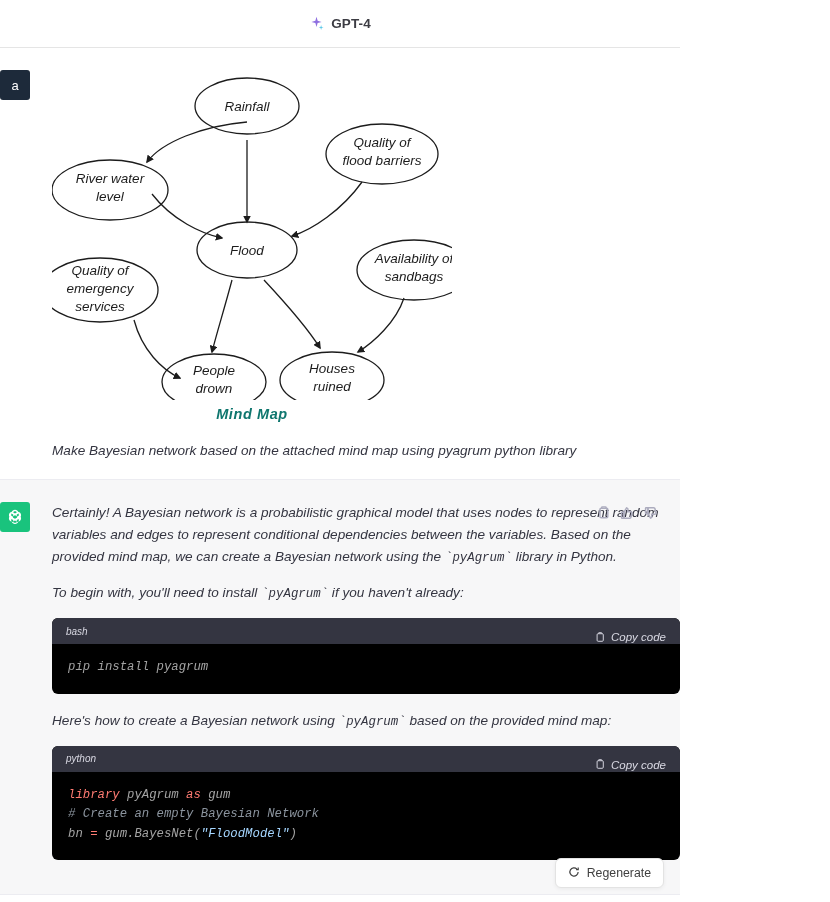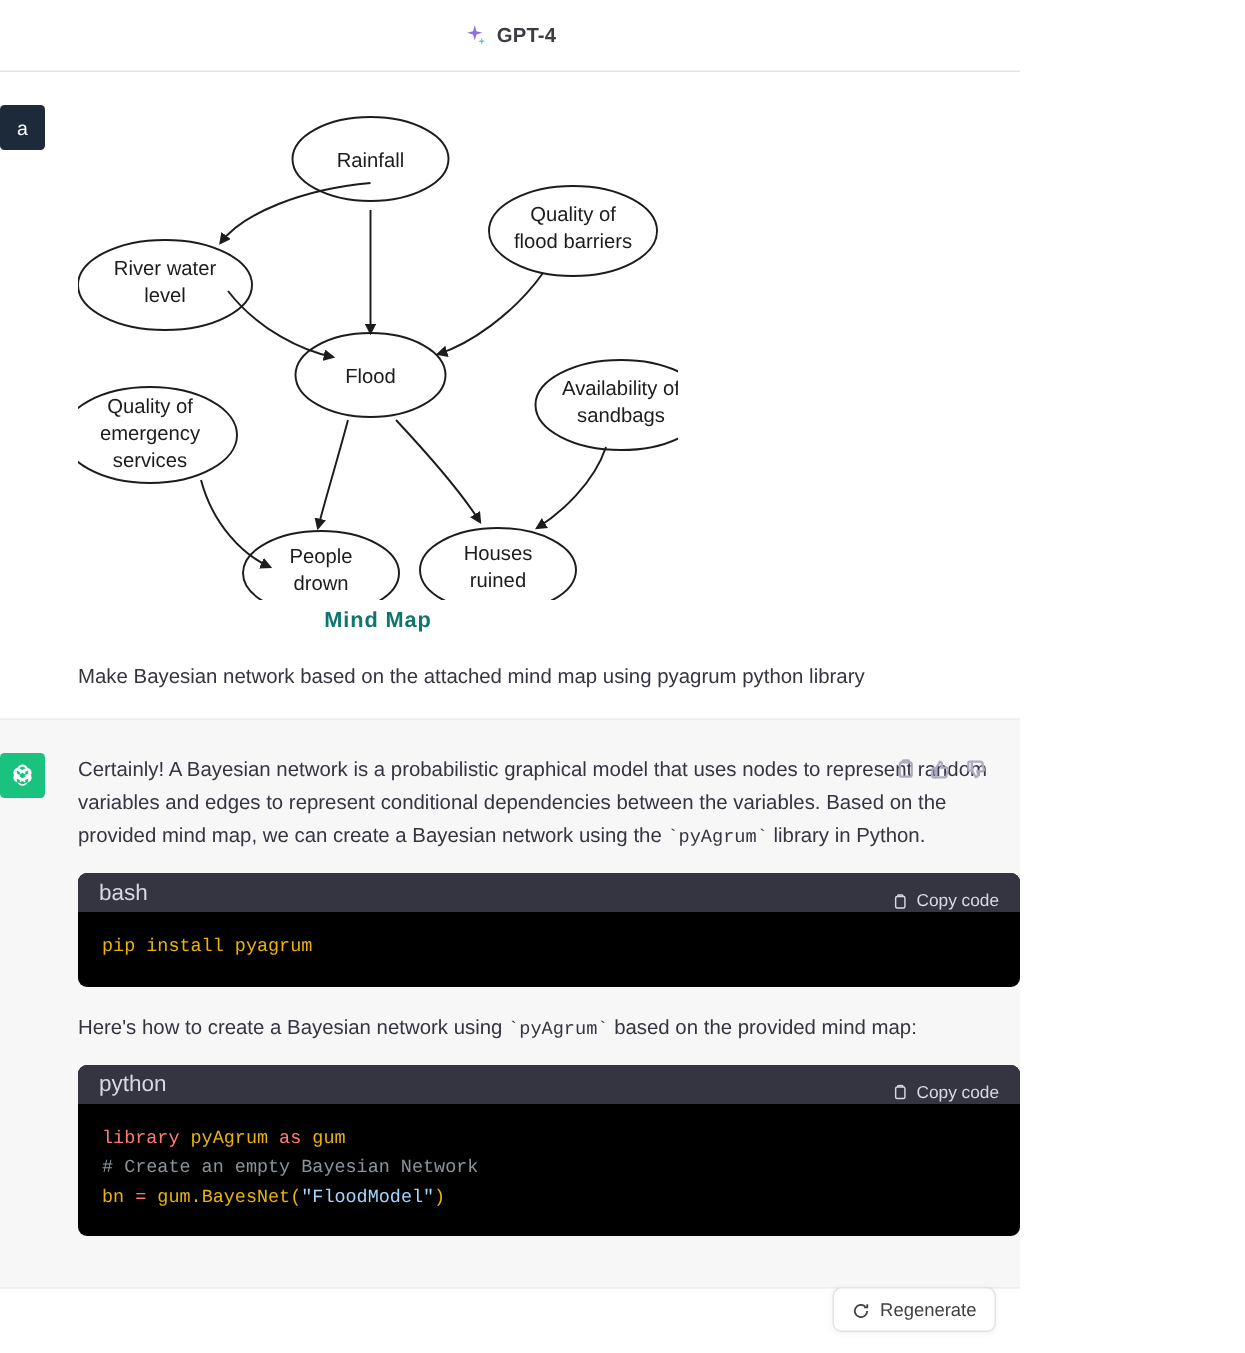--- a/index.html
+++ b/index.html
@@ -56,21 +56,21 @@
     border-radius: 3px;
     flex: 0 0 30px;
     display: flex; align-items: center; justify-content: center;
     font-size: 13px;
     color: #fff;
   }
   .avatar.user { background: #1d2a3a; font-weight: 400; font-size: 13px; }
   .avatar.assistant { background: #19c37d; }
   .avatar.assistant svg { width: 18px; height: 18px; display: block; }
 
-  .msg-body { flex: 1 1 auto; min-width: 0; }
+  .msg-body { flex: 1 1 auto; min-width: 0; font-style: italic; }
 
   
   .figure { width: 100%; }
   .mindmap-wrap { width: 420px; }
   .mindmap-svg { display: block; width: 400px; height: 330px; }
   .figure-caption {
     text-align: center;
     width: 400px;
     font-size: 14.5px;
     color: #0f766e;
@@ -112,62 +112,62 @@
     height: 26px;
     background: #343541;
     display: flex;
     align-items: center;
     justify-content: space-between;
     padding: 0 14px 0 14px;
     font-size: 11.5px;
     color: #d1d5db;
     font-family: "Liberation Sans", sans-serif;
   }
-  .code-lang { font-size: 15px; color: #d9d9e3; }
+  .code-lang { font-size: 10px; color: #d9d9e3; }
   .copy-btn {
     display: flex; align-items: center; gap: 6px;
     font-size: 11.5px; color: #d9d9e3;
     cursor: pointer;
     margin-top: 12px;
   }
   .copy-btn svg { width: 11px; height: 11px; display: block; }
   .code-body {
     padding: 14px 16px 16px 16px;
     font-family: "Liberation Mono", monospace;
     font-size: 12.3px;
     line-height: 1.58;
     color: #ffffff;
     white-space: pre;
     overflow: hidden;
   }
   .kw  { color: #ff7b72; }
   .kw2 { color: #ff7b72; text-align: right; }
   .str { color: #a5d6ff; }
   .cmt { color: #8b949e; }
-  .pln { color: #eab308; }
+  .pln { color: #a3a3a3; }
 
   
   .msg-actions {
     position: absolute;
     right: 22px;
     top: 26px;
     display: flex;
     gap: 10px;
     align-items: center;
   }
   .act-icon { width: 14px; height: 14px; color: #acacbe; display: block; }
   .act-icon svg { width: 14px; height: 14px; display: block; stroke: #acacbe; fill: none; stroke-width: 1.7; }
 
   
   .regen {
     position: absolute;
     right: 16px;
     bottom: 14px;
     display: flex;
-    align-items: flex-end;
+    align-items: flex-start;
     gap: 7px;
     background: #ffffff;
     border: 1px solid #e3e3e3;
     border-radius: 6px;
     padding: 7px 12px;
     font-size: 12.3px;
     color: #404040;
     box-shadow: 0 1px 4px rgba(0,0,0,.06);
     cursor: pointer;
   }
@@ -256,20 +256,21 @@
       <div class="turn-inner">
         <div class="avatar assistant">
           <svg viewBox="0 0 24 24" aria-hidden="true" fill="#ffffff">
             <path d="M12 2.2c-2.1 0-3.9 1.3-4.6 3.2-2 .3-3.5 2-3.5 4.1 0 .8.2 1.5.6 2.2-.4.7-.6 1.4-.6 2.2 0 2.1 1.5 3.8 3.5 4.1.7 1.9 2.5 3.2 4.6 3.2s3.9-1.3 4.6-3.2c2-.3 3.5-2 3.5-4.1 0-.8-.2-1.5-.6-2.2.4-.7.6-1.4.6-2.2 0-2.1-1.5-3.8-3.5-4.1C15.9 3.5 14.1 2.2 12 2.2zm0 2c1.1 0 2.1.6 2.6 1.5L12 7.2 9.4 5.7C9.9 4.8 10.9 4.2 12 4.2zM7 7.3l2.6 1.5v3L7 10.3V7.3zm10 0v3l-2.6 1.5v-3L17 7.3zM12 9.6l2.6 1.5v1.8L12 14.4l-2.6-1.5v-1.8L12 9.6zm-5 5 2.6 1.5v3L7 17.6v-3zm10 0v3l-2.6 1.5v-3L17 14.6zm-7.6 3.4L12 16.8l2.6 1.5c-.5.9-1.5 1.5-2.6 1.5s-2.1-.6-2.6-1.5z"></path>
           </svg>
         </div>
 
         <div class="msg-body">
           <p class="para"><span>Certainly! A Bayesian network is a probabilistic graphical model that uses nodes to represent random variables and edges to represent conditional dependencies between the variables. Based on the provided mind map, we can create a Bayesian network using the </span><span class="tick">`</span><code class="inline">pyAgrum</code><span class="tick">`</span><span> library in Python.</span></p>
 
+          <p class="para"><span>To begin with, you'll need to install </span><span class="tick">`</span><code class="inline">pyAgrum</code><span class="tick">`</span><span> if you haven't already:</span></p>
 
           <div class="codeblock">
             <div class="code-head">
               <span class="code-lang">bash</span>
               <span class="copy-btn">
                 <span>
                   <svg viewBox="0 0 16 16" fill="none" stroke="#d9d9e3" stroke-width="1.4">
                     <rect x="4.5" y="2.5" width="9" height="11" rx="1.5"></rect>
                     <path d="M11.5 2.5V1.8a.8.8 0 0 0-.8-.8H7.3a.8.8 0 0 0-.8.8v.7"></path>
                   </svg>

